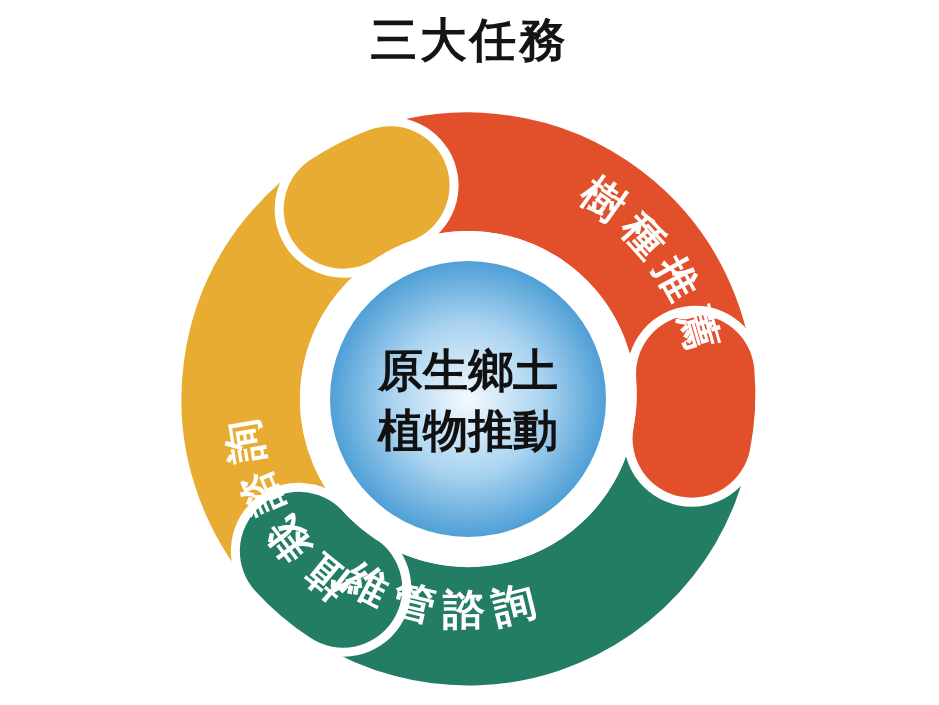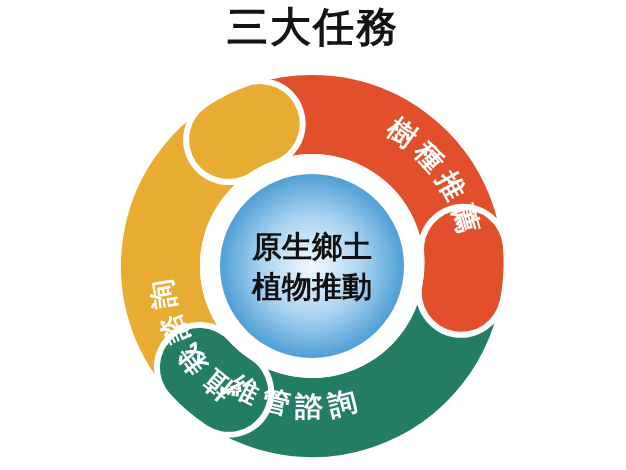--- a/index.html
+++ b/index.html
@@ -1,19 +1,19 @@
 <!DOCTYPE html>
 <html><head>
 <meta charset="utf-8">
 <style>
   html, body { margin: 0; padding: 0; background: #ffffff; }
   body { width: 626px; height: 470px; position: relative; overflow: hidden;
          font-family: "DejaVu Sans", "Liberation Sans", sans-serif; }
   .title-wrap { position: absolute; left: 0; top: 6px; width: 626px; text-align: center; }
-  .title { display: inline-block; position: relative; font-size: 41px; font-weight: bold;
+  .title { display: inline-block; position: relative; font-size: 31px; font-weight: bold;
            color: #141414; letter-spacing: 2px; padding: 0 6px; line-height: 42px; }
   .title-highlight { position: absolute; left: 0; right: 0; bottom: 3px; height: 14px;
                      background: #fbe6ac; z-index: -1; }
   svg.diagram { position: absolute; left: 0; top: 0; }
   .ring-text { font-family: "DejaVu Sans", sans-serif; font-size: 28px; font-weight: bold;
                fill: #ffffff; letter-spacing: 6px; }
   .center-text { font-family: "DejaVu Sans", sans-serif; font-size: 30px; font-weight: bold;
                  fill: #111111; }
 </style>
 </head>

